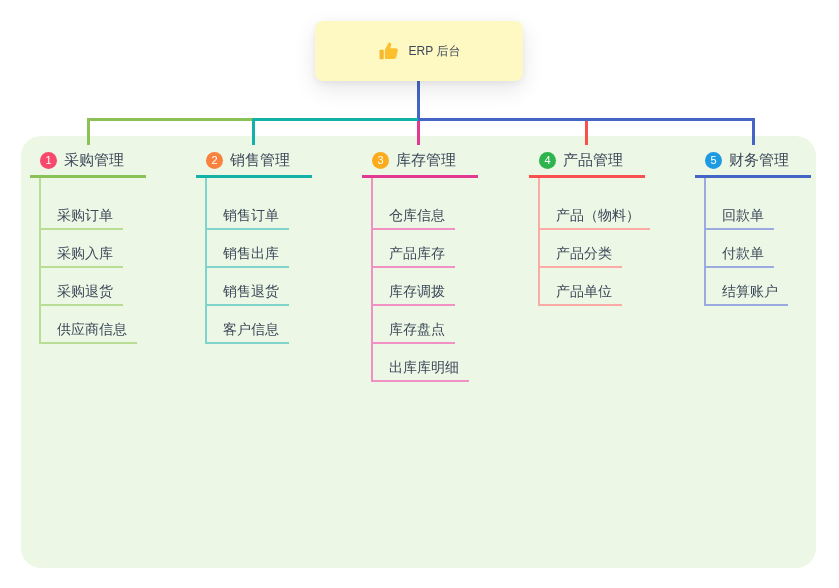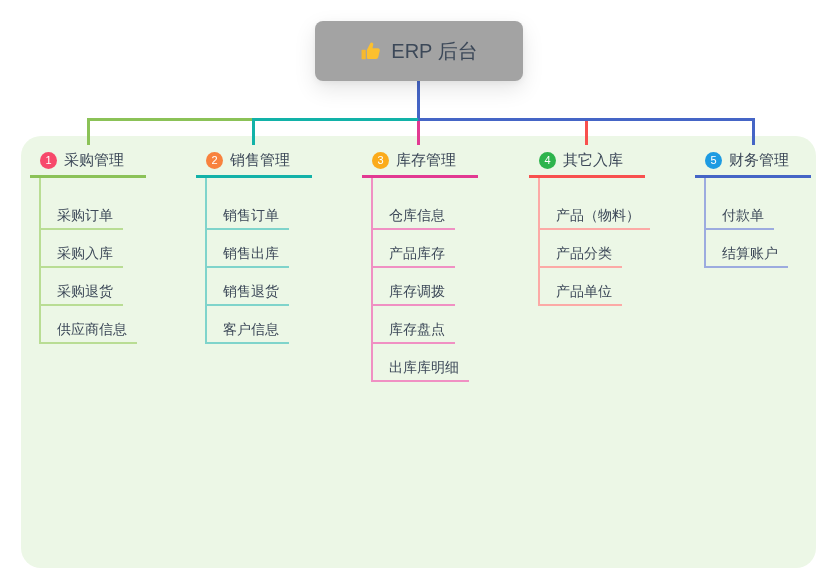--- a/index.html
+++ b/index.html
@@ -7,24 +7,24 @@
   body {
     width:839px; height:588px; position:relative; overflow:hidden;
     font-family:"Liberation Sans", sans-serif; color:#3c4858;
   }
   .panel {
     position:absolute; left:21px; top:136px; width:795px; height:432px;
     background:#ecf7e6; border-radius:20px;
   }
   .root-card {
     position:absolute; left:315px; top:21px; width:208px; height:60px;
-    background:#a3a3a3; border-radius:8px; z-index:3;
+    background:#fef9c3; border-radius:8px; z-index:3;
     box-shadow:0 2px 6px rgba(0,0,0,.05), 0 8px 22px rgba(0,0,0,.10);
     display:flex; align-items:center; justify-content:center; gap:9px;
-    font-size:20px; cursor:pointer;
+    font-size:12px; cursor:pointer;
   }
   .line { position:absolute; z-index:2; }
   .c-green   { background:#8bc257; }
   .c-teal    { background:#12b2a8; }
   .c-blue    { background:#4565c6; }
   .c-magenta { background:#e23a92; }
   .c-red     { background:#f8504e; }
 
   .branch { position:absolute; top:150px; width:116px; z-index:2; }
   .b1 { --main:#8bc257; --light:#b9dd94; --badge:#f7496b; }
@@ -137,21 +137,21 @@
       </div>
     <div class="item">
         <span class="leaf">出库库明细</span>
       </div>
   </div>
 </div>
 
 <div class="branch b4" style="left:529px;">
   <div class="bhead">
     <span class="badge">4</span>
-    <span>其它入库</span>
+    <span>产品管理</span>
   </div>
   <div class="bitems">
     <div class="item">
         <span class="leaf">产品（物料）</span>
       </div>
     <div class="item">
         <span class="leaf">产品分类</span>
       </div>
     <div class="item">
         <span class="leaf">产品单位</span>
@@ -159,19 +159,22 @@
   </div>
 </div>
 
 <div class="branch b5" style="left:695px;">
   <div class="bhead">
     <span class="badge">5</span>
     <span>财务管理</span>
   </div>
   <div class="bitems">
     <div class="item">
+        <span class="leaf">回款单</span>
+      </div>
+    <div class="item">
         <span class="leaf">付款单</span>
       </div>
     <div class="item">
         <span class="leaf">结算账户</span>
       </div>
   </div>
 </div>
 
 </body></html>

